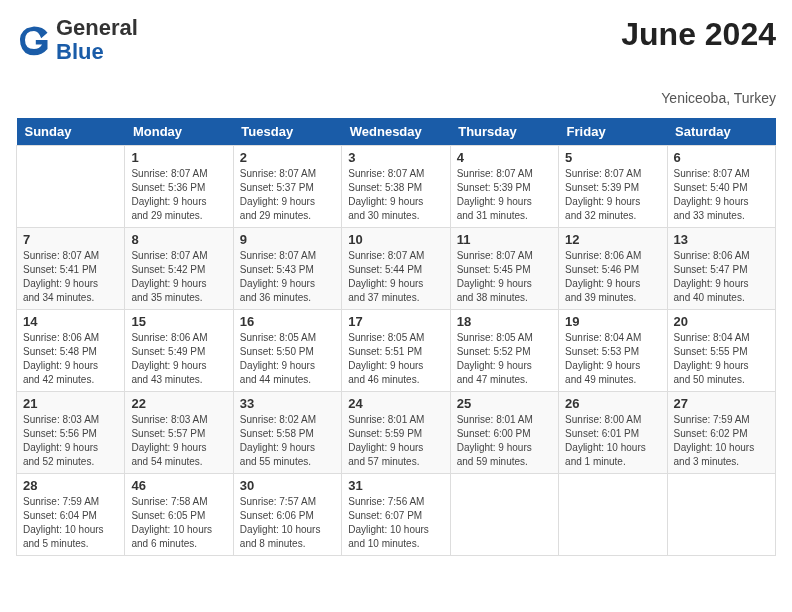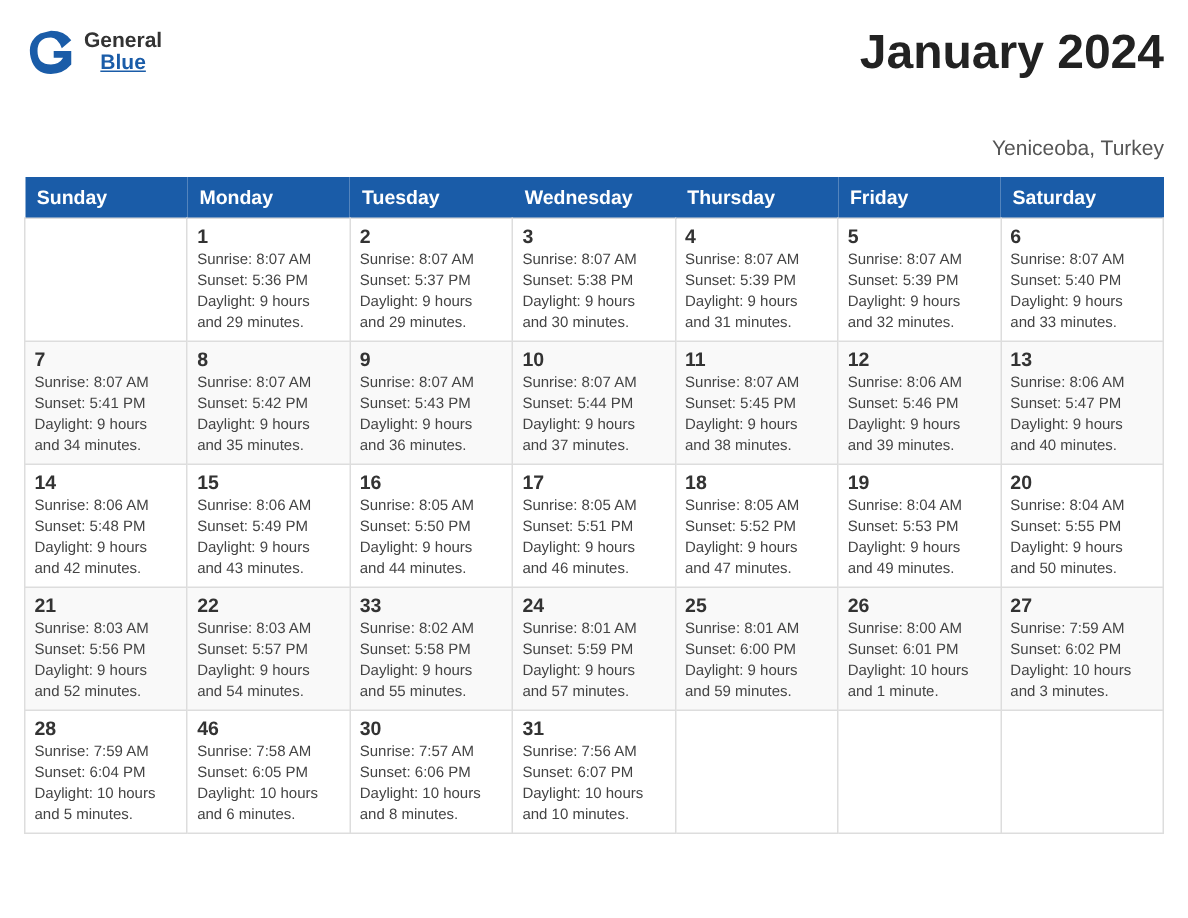--- a/index.html
+++ b/index.html
@@ -16,27 +16,26 @@
       align-items: flex-start;
       margin-bottom: 12px;
     }
     .logo {
       display: flex;
       align-items: center;
     }
     .logo-text {
       display: flex;
       flex-direction: column;
-      font-size: 14px;
+      font-size: 22px;
       font-weight: bold;
       line-height: 1.1;
-      text-align: center;
     }
     .logo-general { color: #333; }
-    .logo-blue { color: #1a5ca8; text-decoration: underline; }
+    .logo-blue { color: #1a5ca8; }
     .logo-icon {
       width: 36px;
       height: 36px;
       margin-right: 4px;
     }
     .title-block {
       text-align: right;
     }
     .month-title {
       font-size: 32px;
@@ -94,21 +93,21 @@
   <div class="logo">
     <svg class="logo-icon" viewBox="0 0 40 40" xmlns="http://www.w3.org/2000/svg">
       <path d="M20 5 Q30 5 35 12 L28 18 Q25 10 20 10 Q10 10 10 20 Q10 30 20 30 Q26 30 29 25 L22 25 L22 20 L35 20 L35 30 Q29 37 20 37 Q8 37 5 25 Q2 13 12 7 Z" fill="#1a5ca8"></path>
     </svg>
     <div class="logo-text">
       <span class="logo-general">General</span>
       <span class="logo-blue">Blue</span>
     </div>
   </div>
   <div class="title-block">
-    <div class="month-title">January 2024</div>
+    <div class="month-title">June 2024</div>
     <div class="subtitle">Yeniceoba, Turkey</div>
   </div>
 </div>
 
 <table>
   <thead>
     <tr>
 
     <th>Sunday</th>
         <th>Monday</th>

